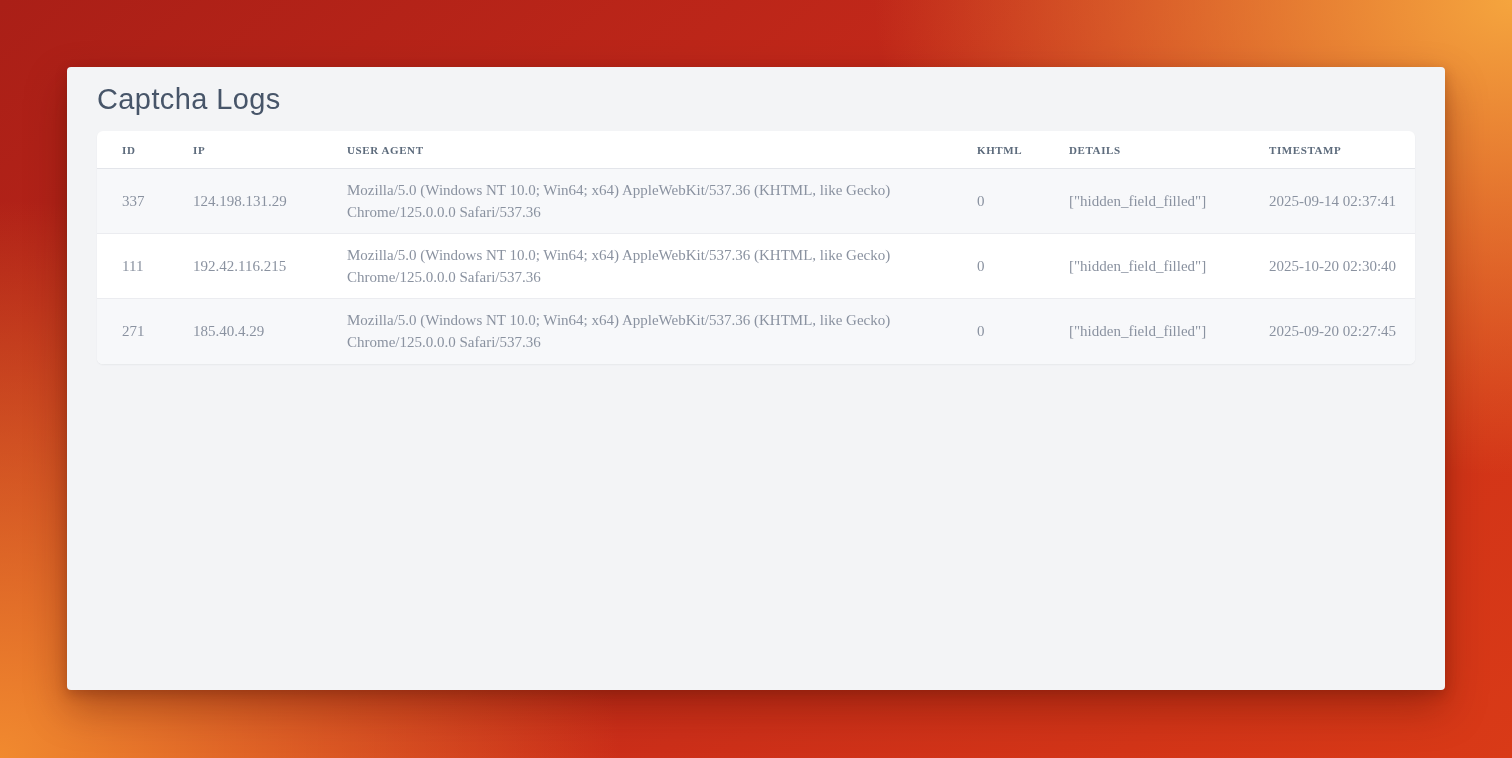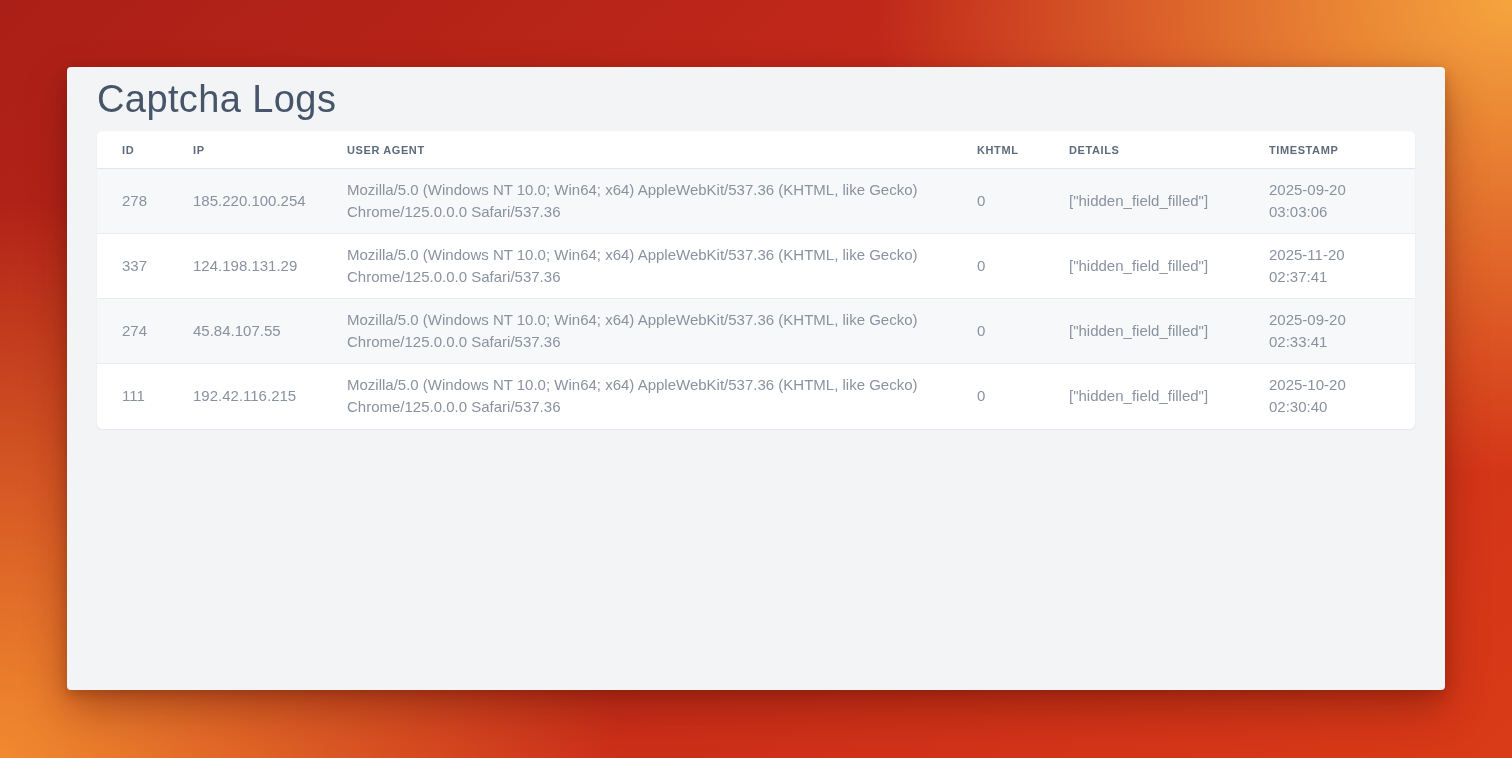--- a/index.html
+++ b/index.html
@@ -16,31 +16,31 @@
     width: 1378px; height: 623px;
     box-sizing: border-box;
     padding: 14px 30px 30px;
     background: #f3f4f6;
     border-radius: 4px;
     overflow: hidden;
     box-shadow: 0 18px 40px rgba(88,18,6,.40), 0 4px 12px rgba(88,18,6,.25);
   }
   .title {
     margin: 0 0 14px 0;
-    font-size: 38px; line-height: 36px;
+    font-size: 29px; line-height: 36px;
     font-weight: 500; letter-spacing: .4px;
     color: #475569;
   }
   .table-wrap {
     background: #ffffff;
     border-radius: 6px;
     overflow: hidden;
     box-shadow: 0 1px 2px rgba(40,50,70,.06);
   }
-  table { width: 100%; border-collapse: collapse; table-layout: fixed; }
+  table { width: 100%; border-collapse: collapse; table-layout: fixed; font-family: Liberation Serif, serif; }
   thead tr { border-bottom: 1px solid #e3e5ea; }
   th {
     text-align: left;
     font-size: 11px; font-weight: 700;
     letter-spacing: .6px;
     color: #5d6b7c;
     padding: 13px 12px 12px 12px;
     white-space: nowrap;
   }
   tbody tr { border-top: 1px solid #ebecf0; height: 65px; }
@@ -74,47 +74,39 @@
           <th>ID</th>
           <th>IP</th>
           <th>USER AGENT</th>
           <th>KHTML</th>
           <th>DETAILS</th>
           <th>TIMESTAMP</th>
         </tr>
       </thead>
       <tbody>
           <tr>
-    <td>278</td>
-    <td>185.220.100.254</td>
-    <td>Mozilla/5.0 (Windows NT 10.0; Win64; x64) AppleWebKit/537.36 (KHTML, like Gecko) Chrome/125.0.0.0 Safari/537.36</td>
-    <td>0</td>
-    <td>["hidden_field_filled"]</td>
-    <td>2025-09-20 03:03:06</td>
-  </tr>
-          <tr>
     <td>337</td>
     <td>124.198.131.29</td>
     <td>Mozilla/5.0 (Windows NT 10.0; Win64; x64) AppleWebKit/537.36 (KHTML, like Gecko) Chrome/125.0.0.0 Safari/537.36</td>
     <td>0</td>
     <td>["hidden_field_filled"]</td>
-    <td>2025-11-20 02:37:41</td>
-  </tr>
-          <tr>
-    <td>274</td>
-    <td>45.84.107.55</td>
-    <td>Mozilla/5.0 (Windows NT 10.0; Win64; x64) AppleWebKit/537.36 (KHTML, like Gecko) Chrome/125.0.0.0 Safari/537.36</td>
-    <td>0</td>
-    <td>["hidden_field_filled"]</td>
-    <td>2025-09-20 02:33:41</td>
+    <td>2025-09-14 02:37:41</td>
   </tr>
           <tr>
     <td>111</td>
     <td>192.42.116.215</td>
     <td>Mozilla/5.0 (Windows NT 10.0; Win64; x64) AppleWebKit/537.36 (KHTML, like Gecko) Chrome/125.0.0.0 Safari/537.36</td>
     <td>0</td>
     <td>["hidden_field_filled"]</td>
     <td>2025-10-20 02:30:40</td>
   </tr>
+          <tr>
+    <td>271</td>
+    <td>185.40.4.29</td>
+    <td>Mozilla/5.0 (Windows NT 10.0; Win64; x64) AppleWebKit/537.36 (KHTML, like Gecko) Chrome/125.0.0.0 Safari/537.36</td>
+    <td>0</td>
+    <td>["hidden_field_filled"]</td>
+    <td>2025-09-20 02:27:45</td>
+  </tr>
         </tbody>
     </table>
   </div>
 </div>
 
 </body></html>

